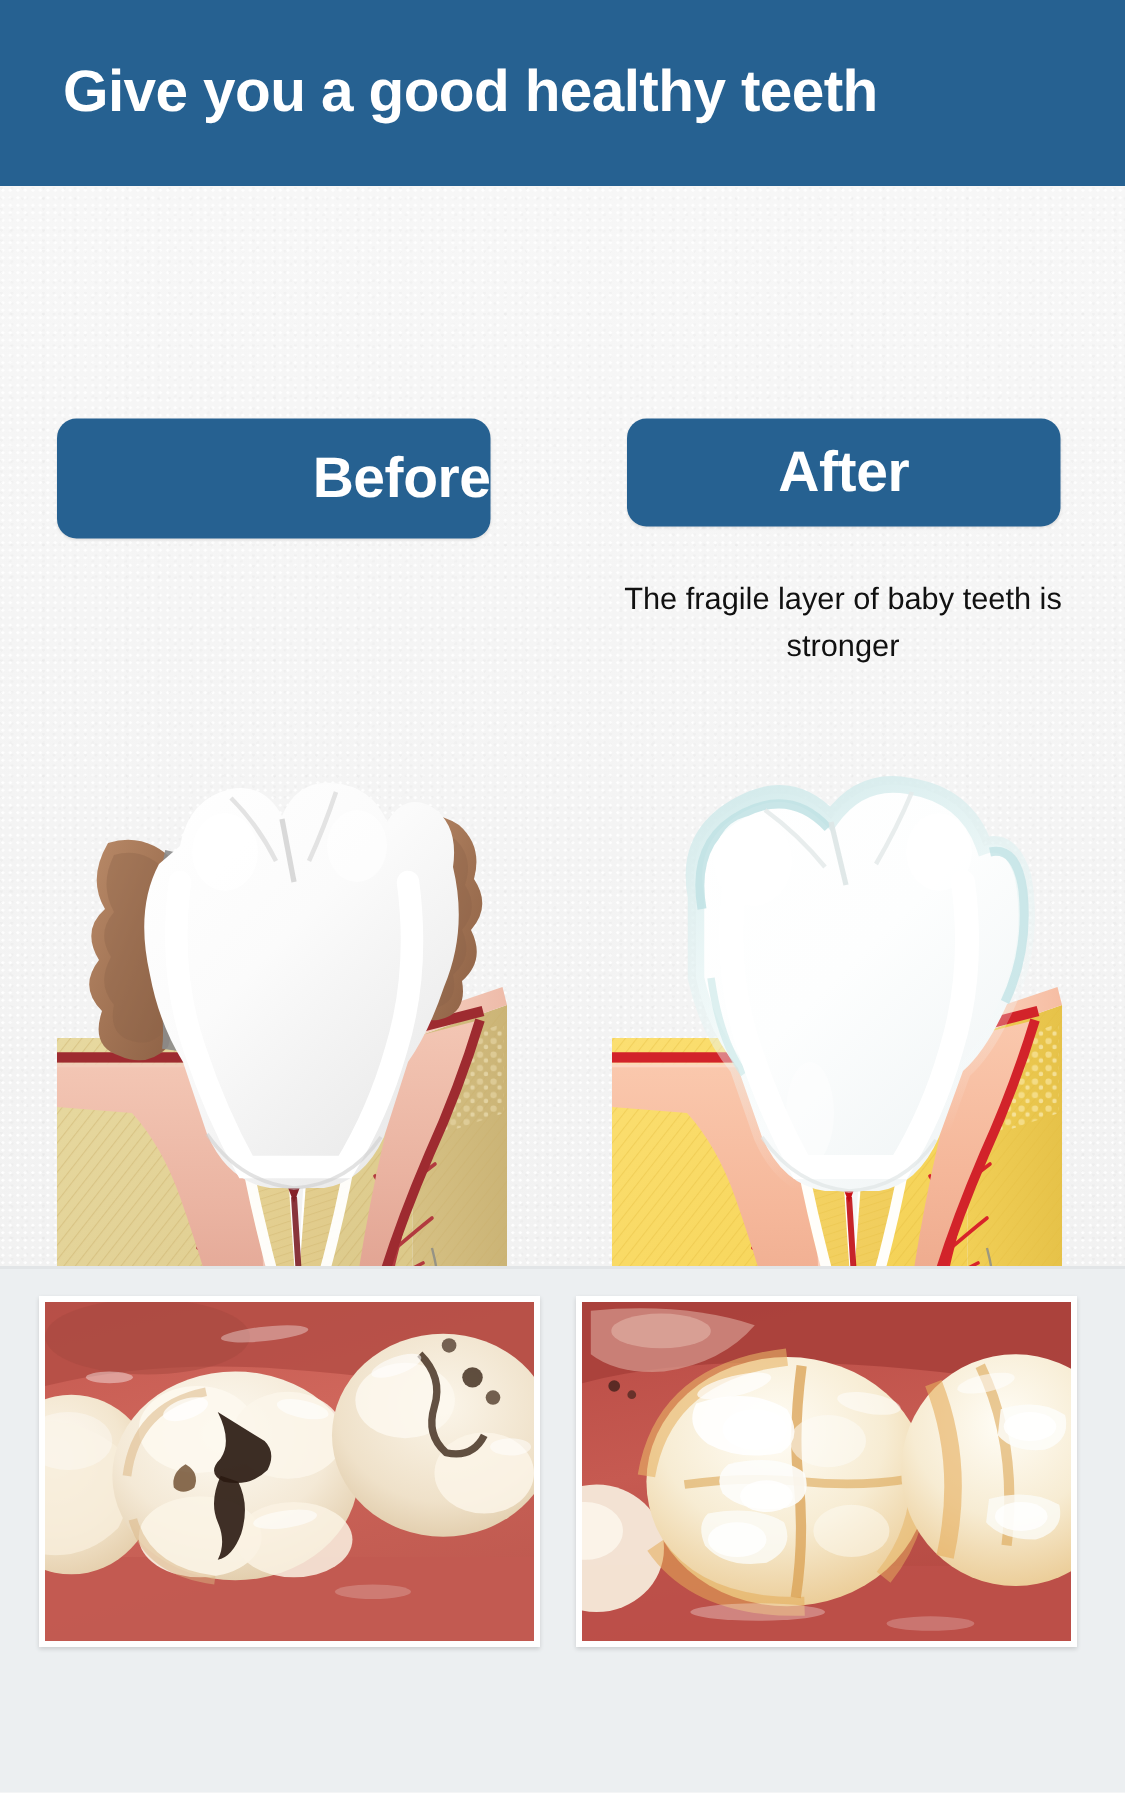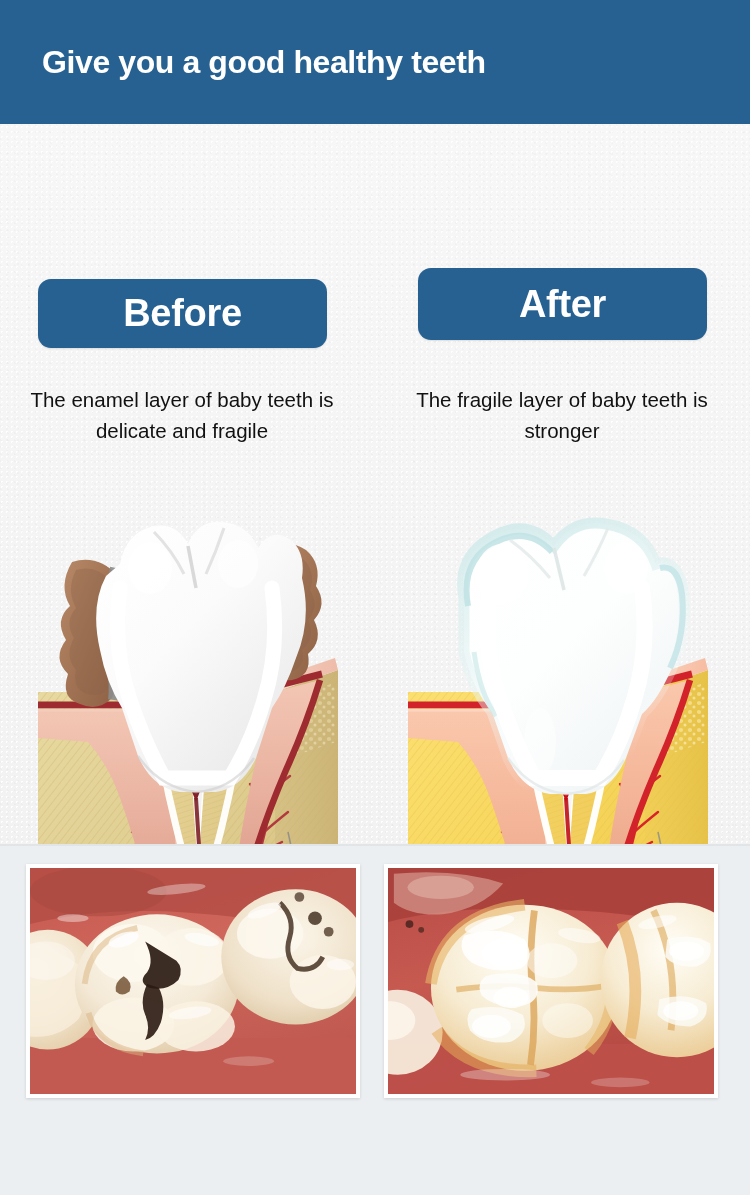--- a/index.html
+++ b/index.html
@@ -23,21 +23,21 @@
   .header-band {
     position: absolute;
     left: 0; top: 0;
     width: 750px; height: 124px;
     background: #266191;
     display: flex;
     align-items: center;
   }
   .header-title {
     color: #ffffff;
-    font-size: 32px;
+    font-size: 39px;
     font-weight: bold;
     letter-spacing: -0.4px;
     margin-left: 42px;
     white-space: nowrap;
     text-align: right;
   }
 
   
   .compare-section {
     position: absolute;
@@ -59,22 +59,22 @@
     align-items: center;
     justify-content: center;
     box-shadow: 0 1px 2px rgba(0,0,0,0.10);
   }
   .pill-label {
     color: #ffffff;
     font-weight: bold;
     white-space: nowrap;
   }
 
-  #pill-before { left: 38px;  top: 155px; width: 289px; height: 69px; }
-  #pill-after  { left: 418px; top: 144px; width: 289px; height: 72px; }
+  #pill-before { left: 38px;  top: 155px; width: 289px; height: 80px; justify-content: flex-end; }
+  #pill-after  { left: 418px; top: 155px; width: 289px; height: 72px; }
   #pill-before .pill-label, #pill-after .pill-label { font-size: 38px; letter-spacing: -0.3px; }
 
   .caption {
     position: absolute;
     width: 340px;
     text-align: center;
     color: #111111;
     font-size: 20.5px;
     line-height: 31px;
   }
@@ -132,21 +132,20 @@
   <div class="compare-section">
 
     <div class="pill" id="pill-before">
       <span class="pill-label">Before</span>
     </div>
 
     <div class="pill" id="pill-after">
       <span class="pill-label">After</span>
     </div>
 
-    <div class="caption" id="caption-before">The enamel layer of baby teeth is delicate and fragile</div>
     <div class="caption" id="caption-after">The fragile layer of baby teeth is stronger</div>
 
     <div class="tooth-figure" id="tooth-before">
       <svg viewBox="0 0 348 448" xmlns="http://www.w3.org/2000/svg">
         <defs>
           <linearGradient id="bBone" x1="0" y1="0" x2="1" y2="1">
             <stop offset="0%" stop-color="#e7d9a0"></stop>
             <stop offset="45%" stop-color="#e2d195"></stop>
             <stop offset="100%" stop-color="#d8c483"></stop>
           </linearGradient>

